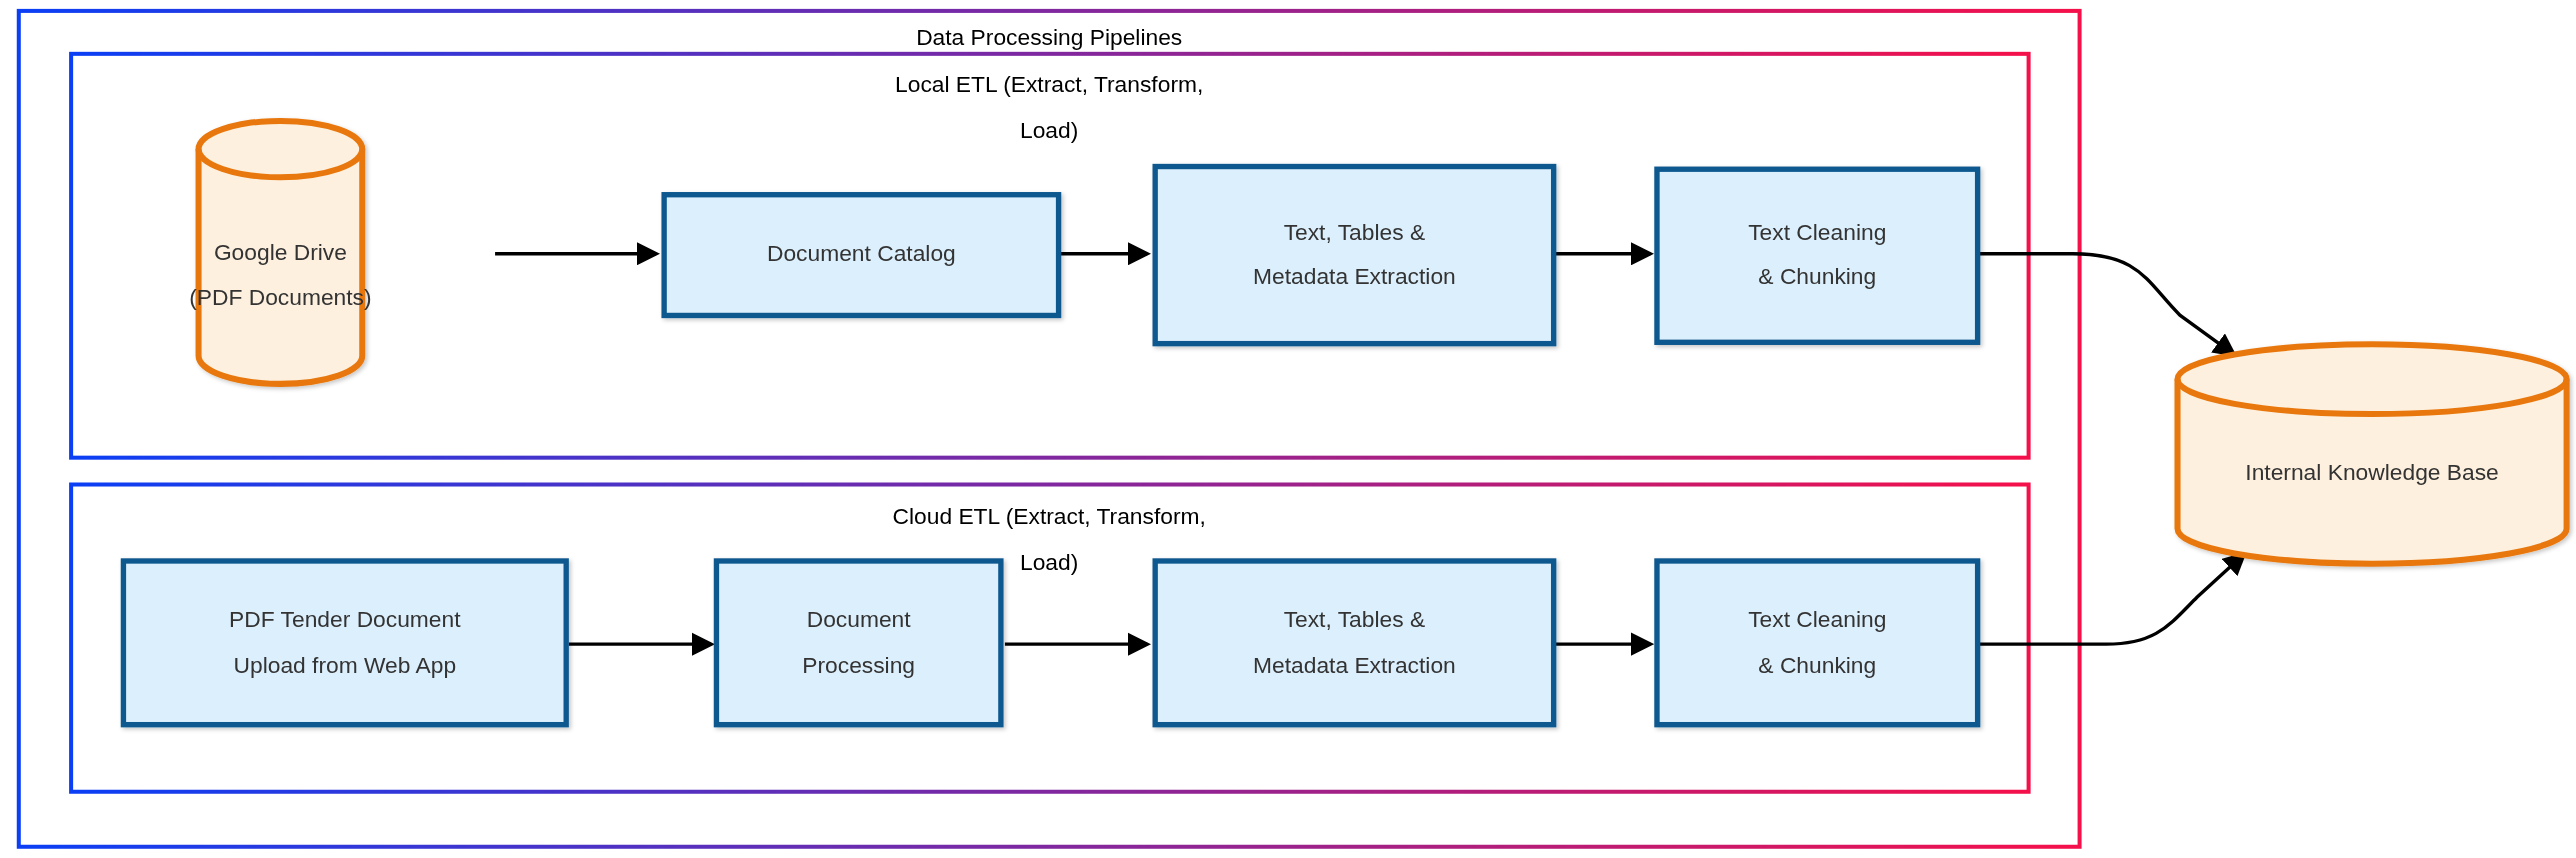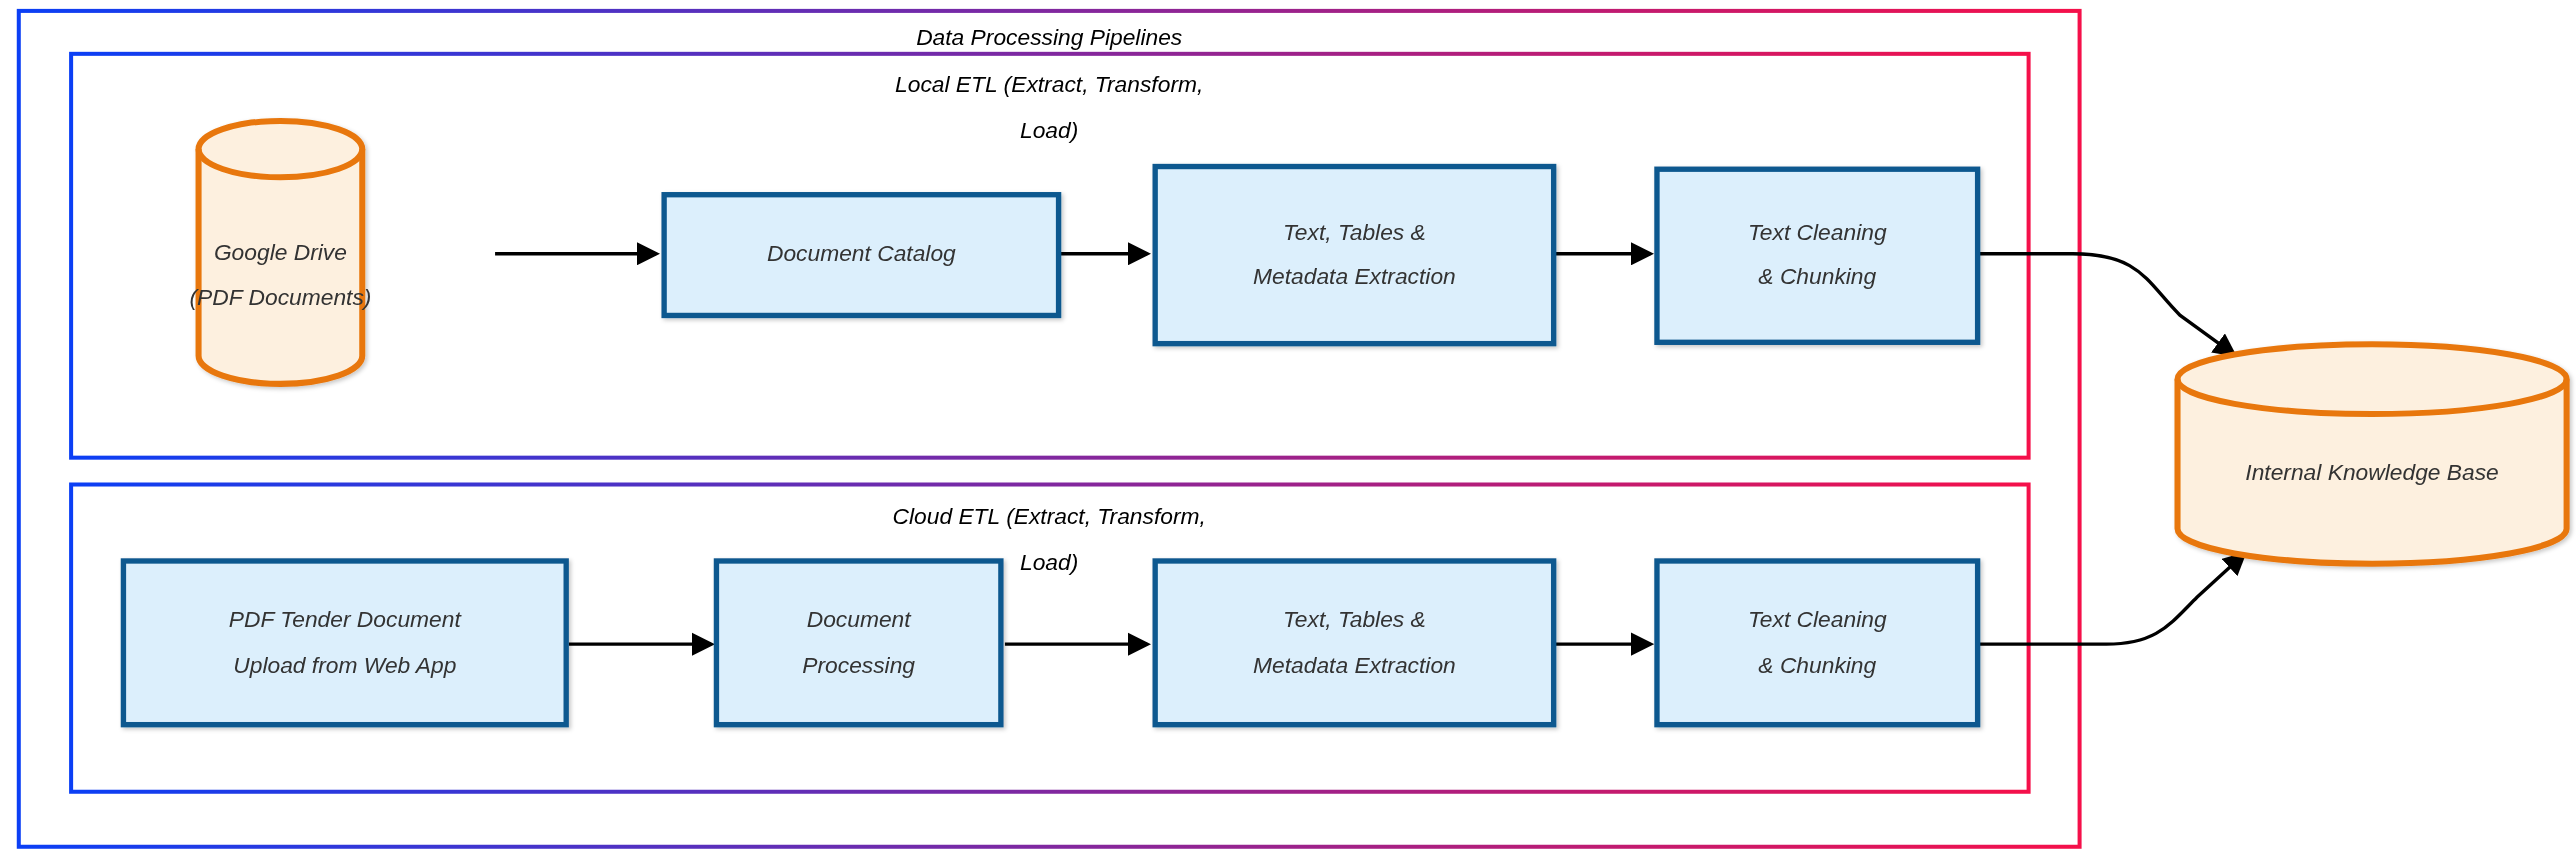--- a/index.html
+++ b/index.html
@@ -11,21 +11,20 @@
     width: 2576px;
     height: 859px;
     font-family: "Liberation Sans", sans-serif;
     overflow: hidden;
   }
   #diagram-root {
     position: relative;
     width: 2576px;
     height: 636px;
     background: #ffffff;
-    font-style: italic;
   }
   svg.diagram-canvas {
     position: absolute;
     top: 0;
     left: 0;
     width: 2576px;
     height: 859px;
     display: block;
   }
   .node-label {

